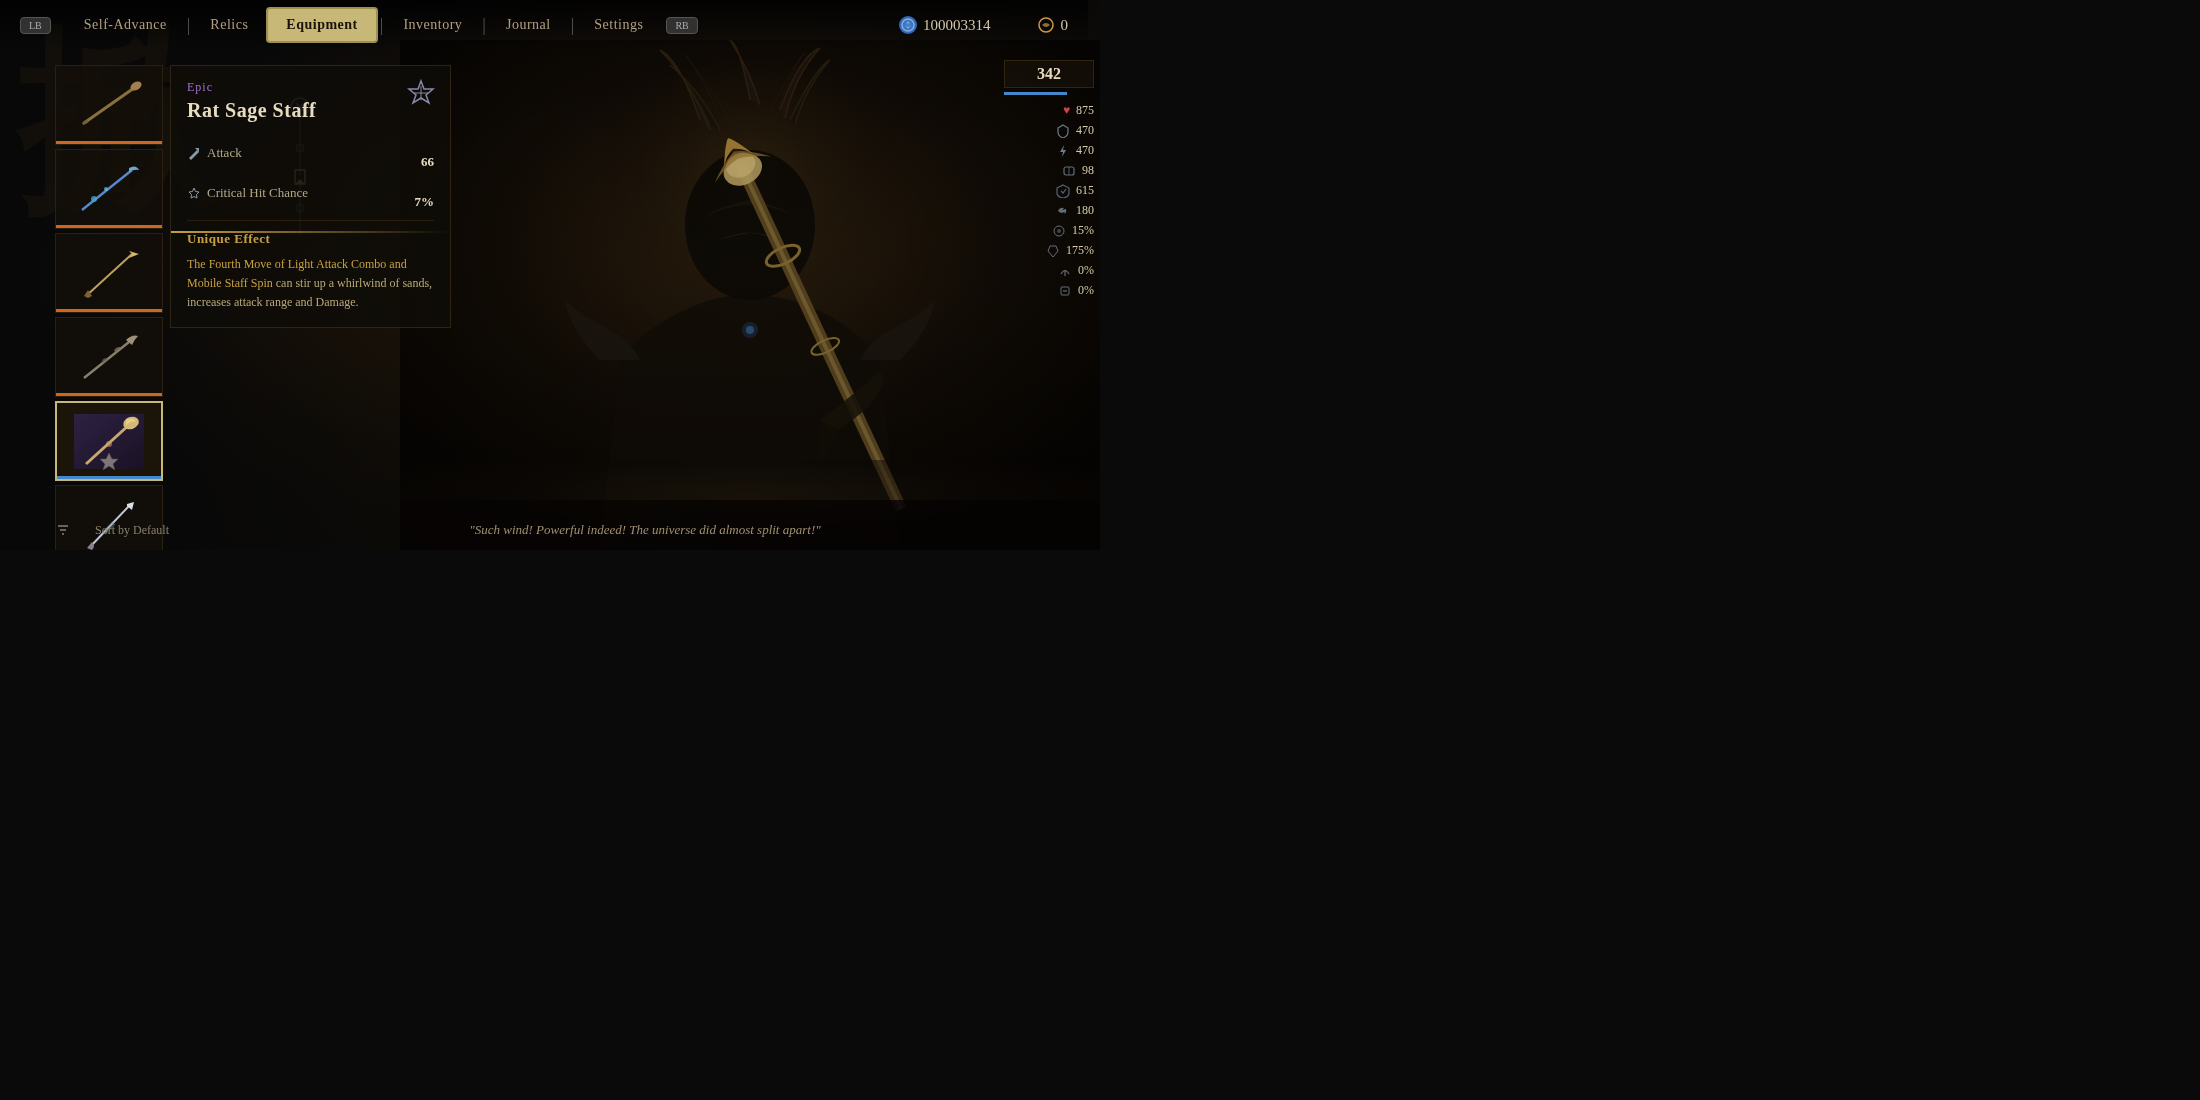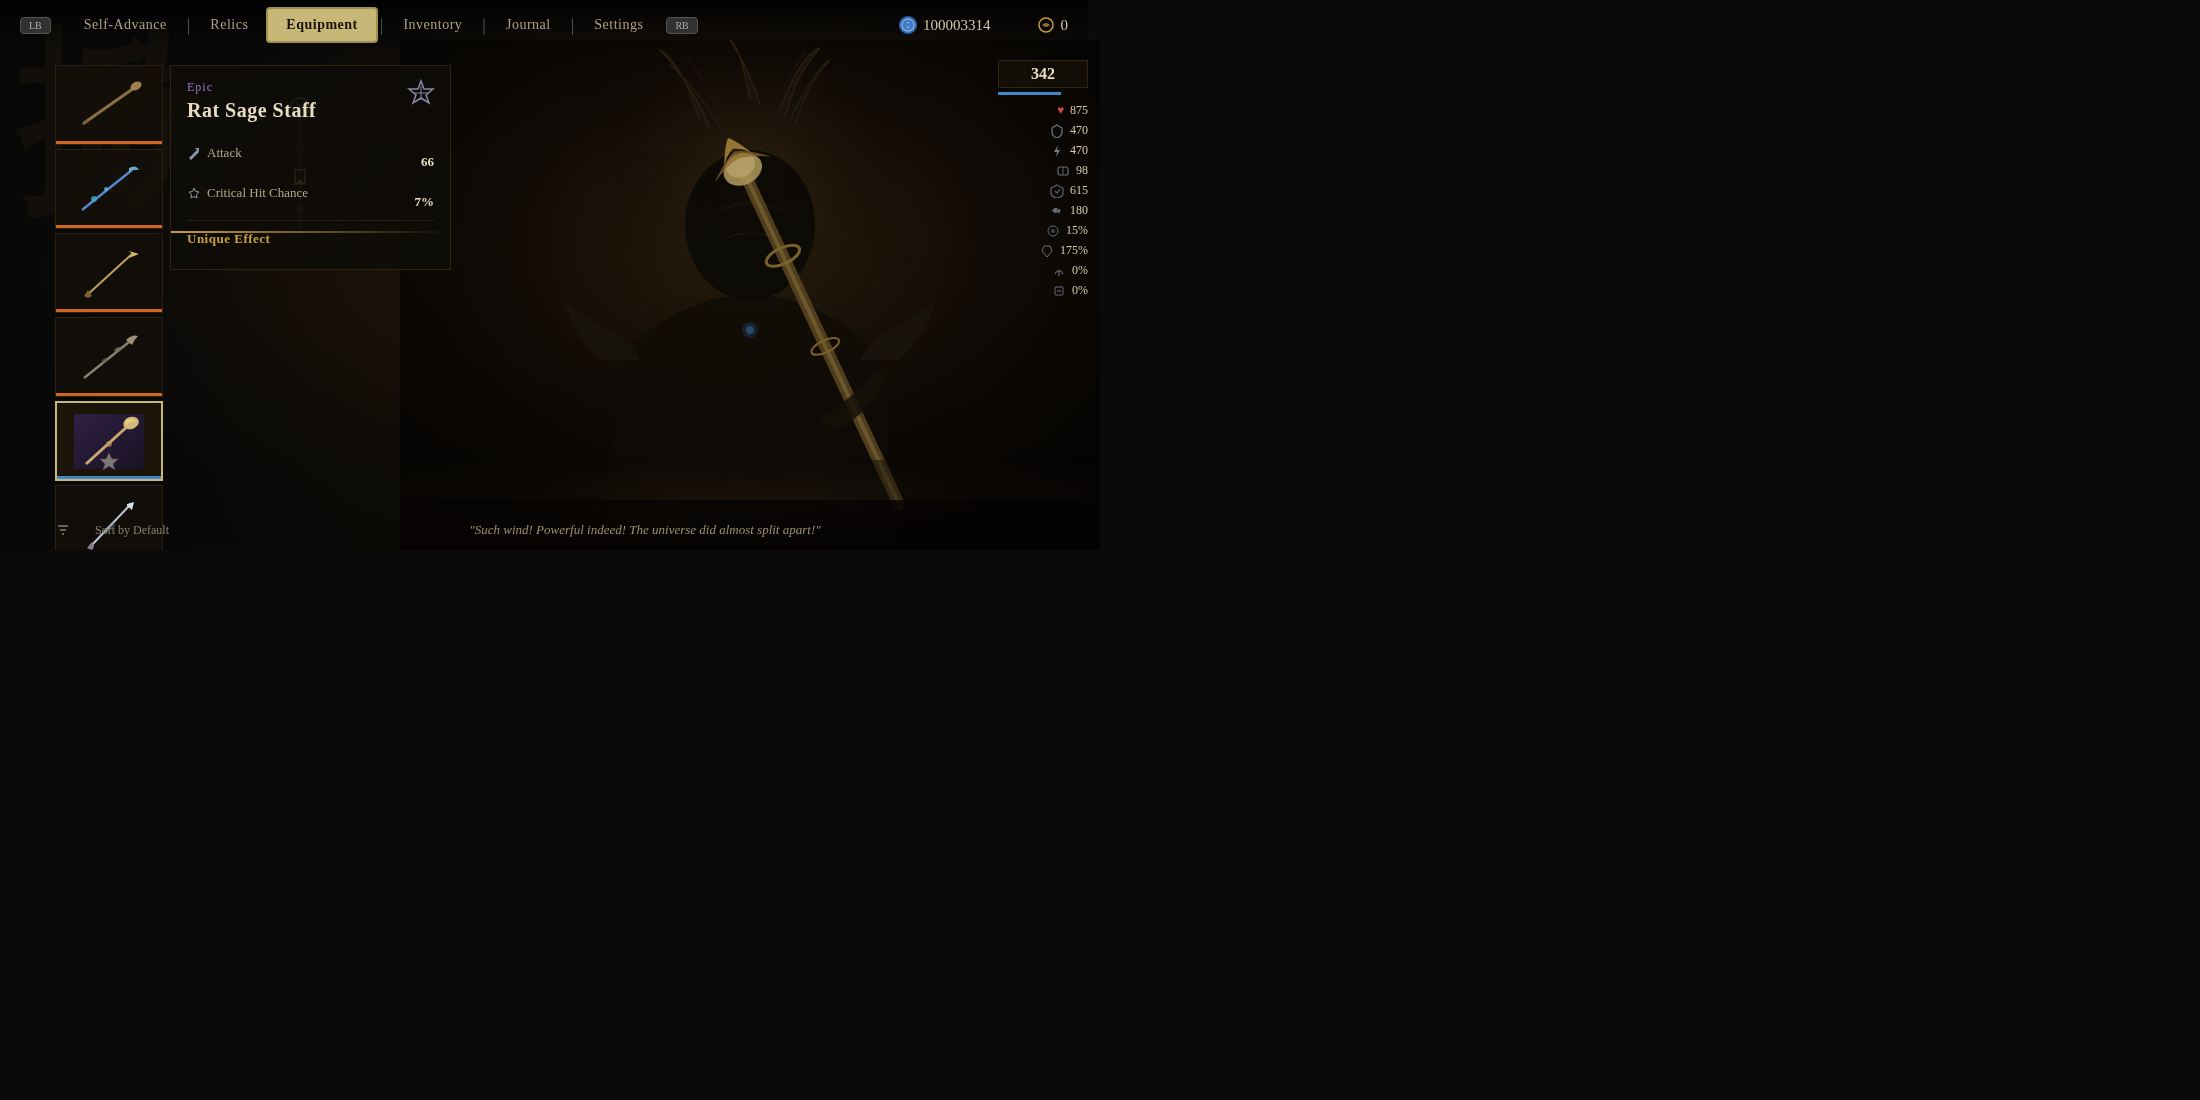--- a/index.html
+++ b/index.html
@@ -275,21 +275,21 @@
       font-size: 13px;
       cursor: pointer;
       margin-top: 14px;
       letter-spacing: 0.5px;
       width: 100%;
     }
 
     
     .stats-panel {
       position: absolute;
-      right: 12px;
+      right: 6px;
       top: 60px;
       width: 90px;
       z-index: 10;
     }
 
     .level-badge {
       background: rgba(20,15,8,0.9);
       border: 1px solid rgba(80,60,30,0.5);
       text-align: center;
       padding: 4px 8px;
@@ -600,20 +600,23 @@
       <span class="stat-value">7%</span>
     </div>
 
     <hr class="divider">
 
     <div>
       <div style="position:relative;margin-bottom:8px;">
         <div style="position:absolute;left:-16px;right:-16px;top:0;height:2px;background:linear-gradient(to right,#c8a040,transparent);"></div>
         <div class="unique-effect-title">Unique Effect</div>
       </div>
+      <div class="unique-effect-text">
+        <span style="color:#c8a040;">The Fourth Move of Light Attack Combo and Mobile Staff Spin</span><span> can stir up a whirlwind of sands, increases attack range and Damage.</span>
+      </div>
     </div>
   </div>
 
   
 </div>
 
 <svg style="position:absolute;left:282px;top:95px;z-index:8;pointer-events:none;" width="50" height="180">
 
   <circle cx="18" cy="12" r="9" fill="none" stroke="#888" stroke-width="1.5"></circle>
   <line x1="14" y1="8" x2="22" y2="16" stroke="#888" stroke-width="1.5"></line>

